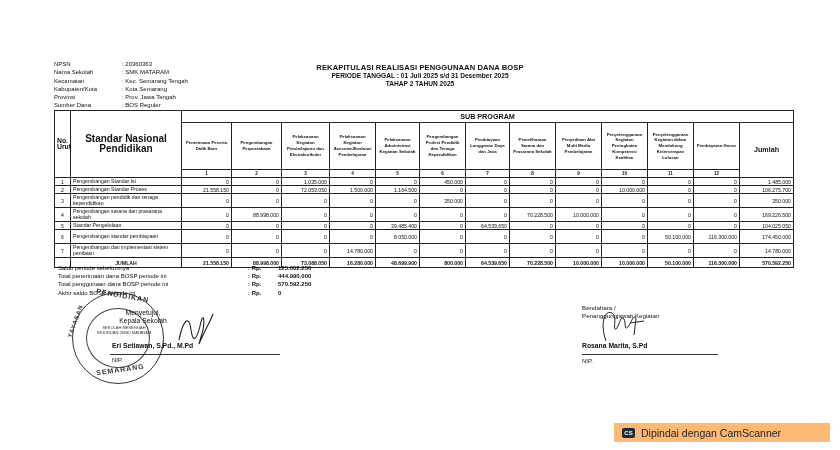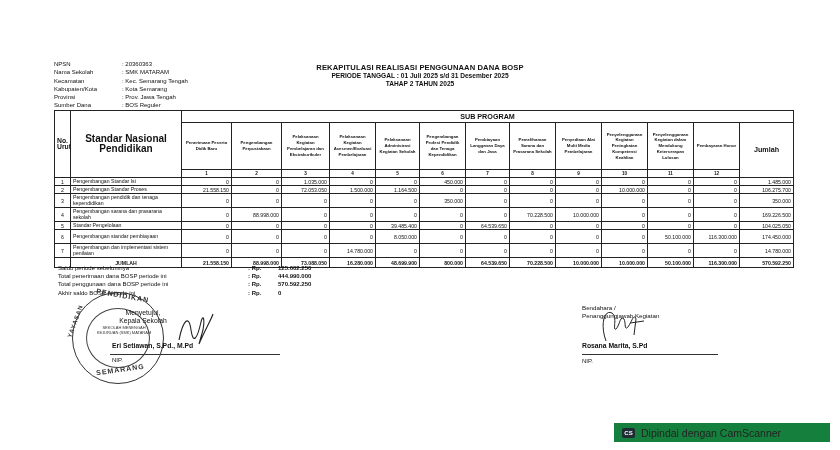--- a/index.html
+++ b/index.html
@@ -66,21 +66,21 @@
   .sig1 { position: absolute; left: 175px; top: 310px; }
 
   .bendahara { position: absolute; left: 582px; top: 304px; font-size: 6.2px; line-height: 8px; }
   .bend-name { position: absolute; left: 582px; top: 342px; font-size: 6.8px; font-weight: bold; }
   .bend-line { position: absolute; left: 582px; top: 354px; width: 136px; border-top: 0.8px solid #333; }
   .bend-nip { position: absolute; left: 582px; top: 358px; font-size: 6px; }
   .sig2 { position: absolute; left: 600px; top: 305px; }
 
   .camscanner {
     position: absolute; left: 614px; top: 423px; width: 216px; height: 19px;
-    background: #15803d; display: flex; align-items: center; padding-left: 8px; box-sizing: border-box;
+    background: #fdba74; display: flex; align-items: center; padding-left: 8px; box-sizing: border-box;
     font-size: 10.5px; color: #222;
   }
   .cs-logo {
     width: 13px; height: 10px; background: #1f2b33; color: #fff; border-radius: 2px;
     font-size: 6px; font-weight: bold; display: flex; align-items: center; justify-content: center; margin-right: 6px;
   }
 </style>
 </head>
 <body>
 

